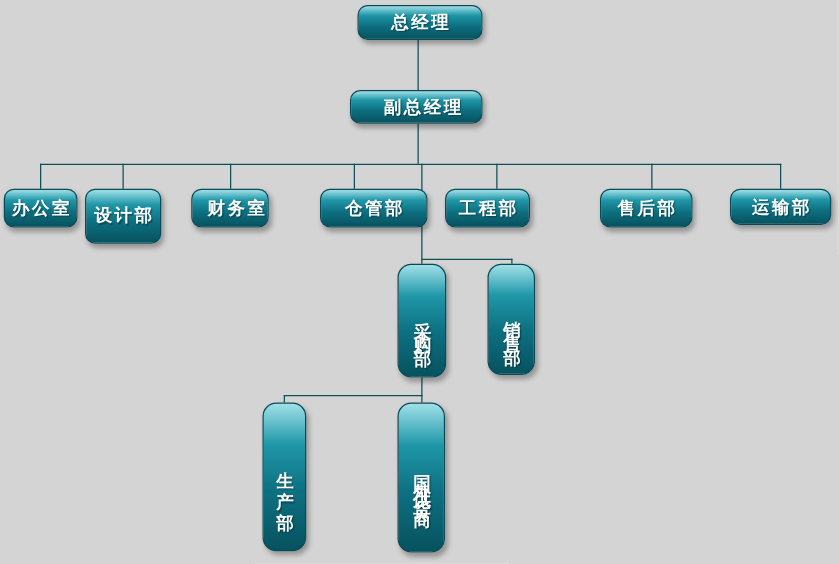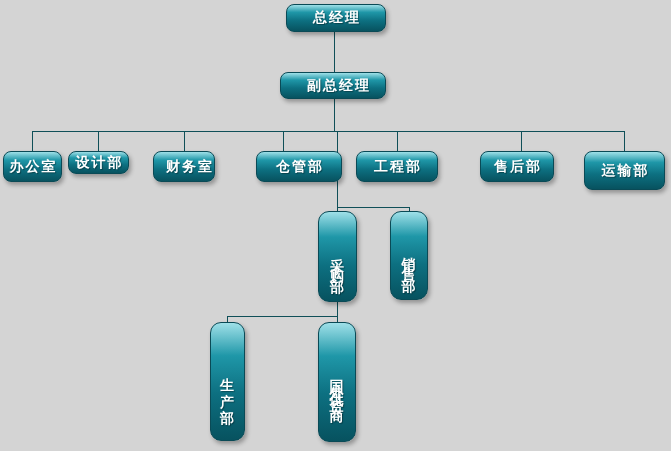--- a/index.html
+++ b/index.html
@@ -80,36 +80,36 @@
     <span class="ls-h">总经理</span>
   </div>
 
   <div class="node" style="left:280px; top:72px; width:106px; height:27px;padding-left:10px;">
     <span class="ls-h">副总经理</span>
   </div>
 
   <div class="node" style="left:3px; top:151px; width:59px; height:31px;text-align:right;">
     <span class="ls-h">办公室</span>
   </div>
-  <div class="node" style="left:68px; top:151px; width:61px; height:23px;">
+  <div class="node" style="left:68px; top:151px; width:61px; height:44px;">
     <span class="ls-h">设计部</span>
   </div>
   <div class="node" style="left:153px; top:151px; width:62px; height:31px;justify-content:flex-end;">
     <span class="ls-h">财务室</span>
   </div>
   <div class="node" style="left:240px; top:151px; width:86px; height:31px;margin-left:16px;">
     <span class="ls-h">仓管部</span>
   </div>
-  <div class="node" style="left:356px; top:151px; width:82px; height:31px;">
+  <div class="node" style="left:356px; top:151px; width:68px; height:31px;">
     <span class="ls-h">工程部</span>
   </div>
   <div class="node" style="left:480px; top:151px; width:74px; height:31px;">
     <span class="ls-h">售后部</span>
   </div>
-  <div class="node" style="left:584px; top:151px; width:81px; height:39px;text-align:center;">
+  <div class="node" style="left:584px; top:151px; width:81px; height:29px;text-align:center;">
     <span class="ls-h">运输部</span>
   </div>
 
   <div class="node vnode" style="left:318px; top:211px; width:39px; height:91px;">
     <span class="ls-3">采购部</span>
   </div>
   <div class="node vnode" style="left:390px; top:211px; width:38px; height:89px;">
     <span class="ls-3">销售部</span>
   </div>
 

